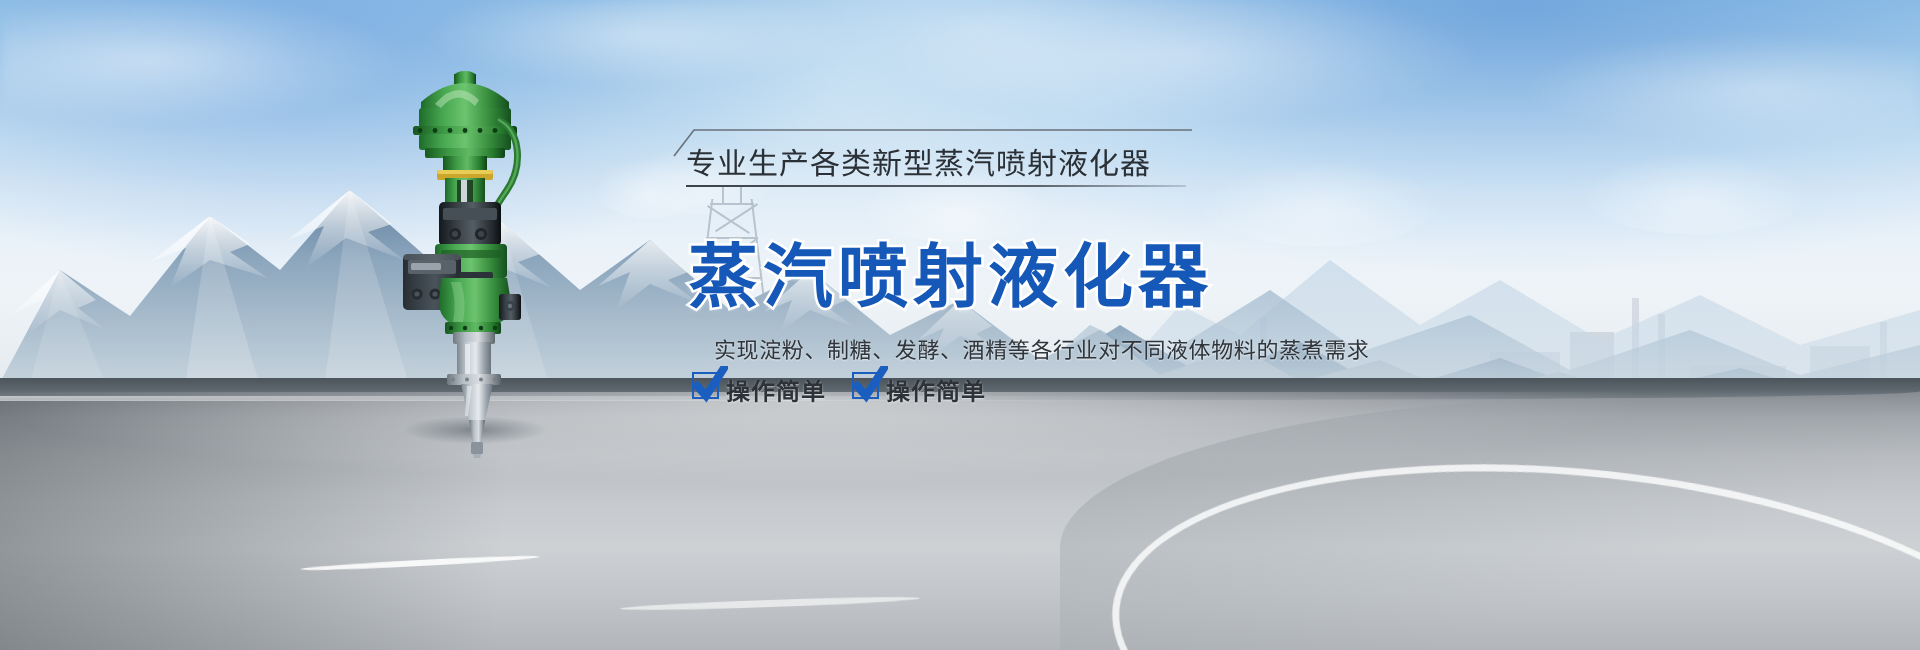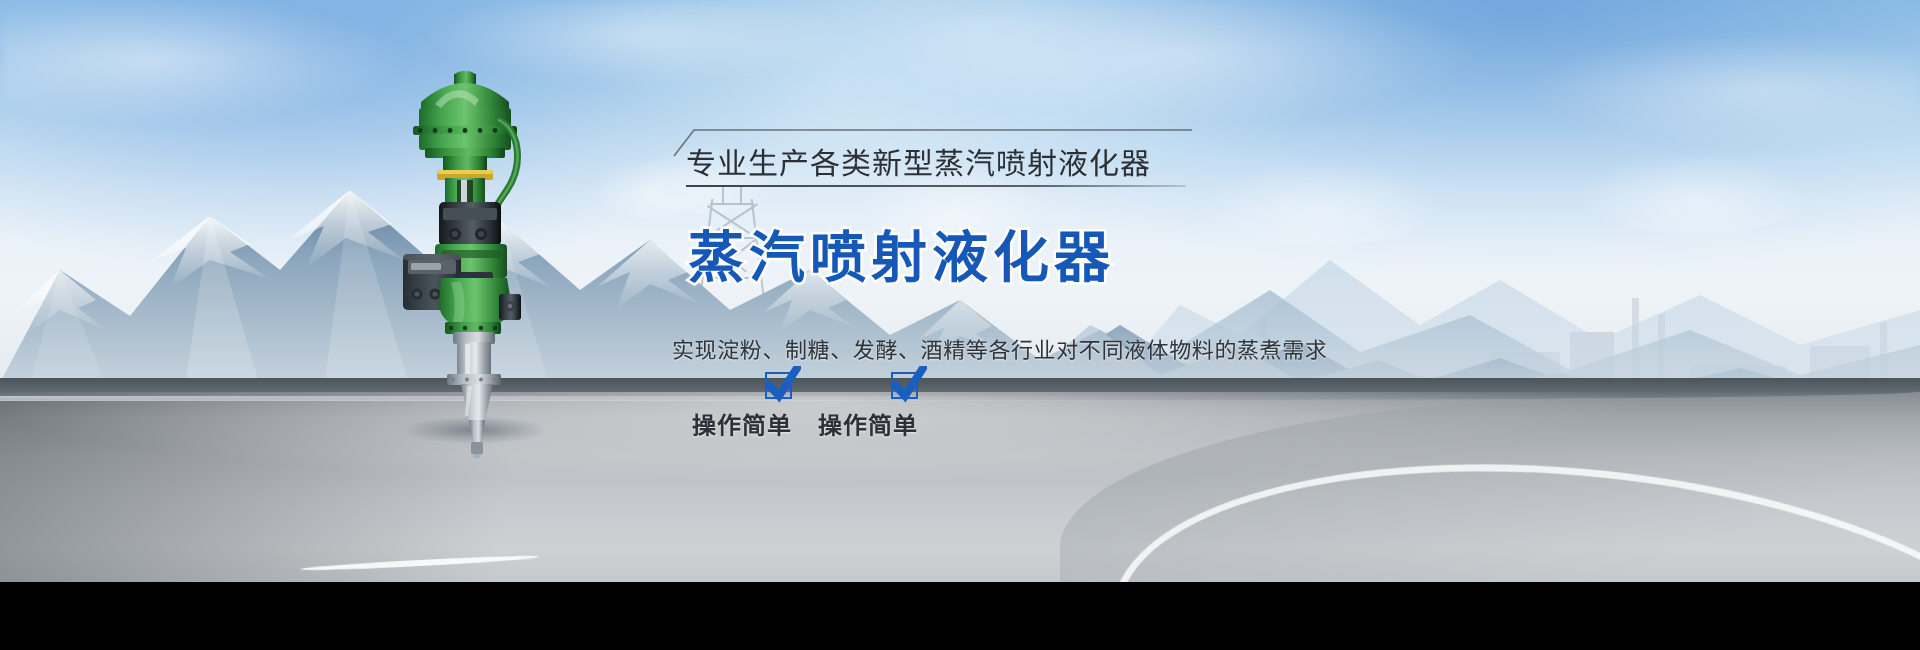--- a/index.html
+++ b/index.html
@@ -1,21 +1,21 @@
 <!DOCTYPE html>
 <html lang="zh-CN"><head>
 <meta charset="utf-8">
 <title>Banner</title>
 <style>
   html,body{margin:0;padding:0;background:#000;}
   body{font-family:"Liberation Sans","DejaVu Sans",sans-serif;}
 
   .banner{
     position:relative;
-    width:1920px;height:582px;
+    width:1920px;height:650px;
     overflow:hidden;
     user-select:none;
   }
 
   
   .sky{
     position:absolute;left:0;top:0;width:1920px;height:420px;
     background:
       radial-gradient(ellipse 700px 300px at 300px 40px, rgba(120,170,225,.75) 0%, rgba(150,190,230,.25) 55%, rgba(255,255,255,0) 78%),
       radial-gradient(ellipse 900px 330px at 1520px 10px, rgba(96,150,215,.60) 0%, rgba(150,195,235,.25) 55%, rgba(255,255,255,0) 80%),
@@ -126,41 +126,41 @@
     font-size:30px;letter-spacing:1px;color:#2b3036;
     font-weight:400;white-space:nowrap;
     font-family:"Liberation Sans","DejaVu Sans",sans-serif;
   }
   .rule{
     position:absolute;left:686px;top:185px;width:500px;height:2px;
     background:linear-gradient(90deg,#3c434a 0%, #5a6169 70%, rgba(90,97,105,.25) 100%);
   }
   .title{
     position:absolute;left:688px;top:196px;
-    font-size:56px;line-height:1;font-weight:bold;
+    font-size:70px;line-height:1;font-weight:bold;
     letter-spacing:5px;white-space:nowrap;
     color:#1558b8;
     -webkit-text-stroke:5px #ffffff;
     paint-order:stroke fill;
     text-shadow:0 2px 5px rgba(255,255,255,.55);
-    font-family:Liberation Mono, monospace;
+    font-family:Liberation Serif, serif;
   }
   .desc{
-    position:absolute;left:672px;top:332px;
+    position:absolute;left:714px;top:332px;
     font-size:22px;letter-spacing:.6px;color:#2f353b;
     white-space:nowrap;font-weight:400;
     text-shadow:0 1px 2px rgba(255,255,255,.65);
     font-family:"Liberation Sans","DejaVu Sans",sans-serif;
   }
 
   .features{
     position:absolute;left:692px;top:372px;
     display:flex;align-items:center;gap:26px;
   }
-  .feat{display:flex;align-items:flex-end;gap:7px;flex-direction:column;}
+  .feat{display:flex;align-items:flex-start;gap:7px;}
   .tickbox{
     position:relative;width:27px;height:27px;
     border:2px solid #1a5fc0;
     box-sizing:border-box;
     flex:0 0 auto;
   }
   .tickbox svg{position:absolute;left:-4px;top:-8px;}
   .feat-label{
     font-size:24px;font-weight:bold;color:#2c3238;letter-spacing:1px;
     white-space:nowrap;

